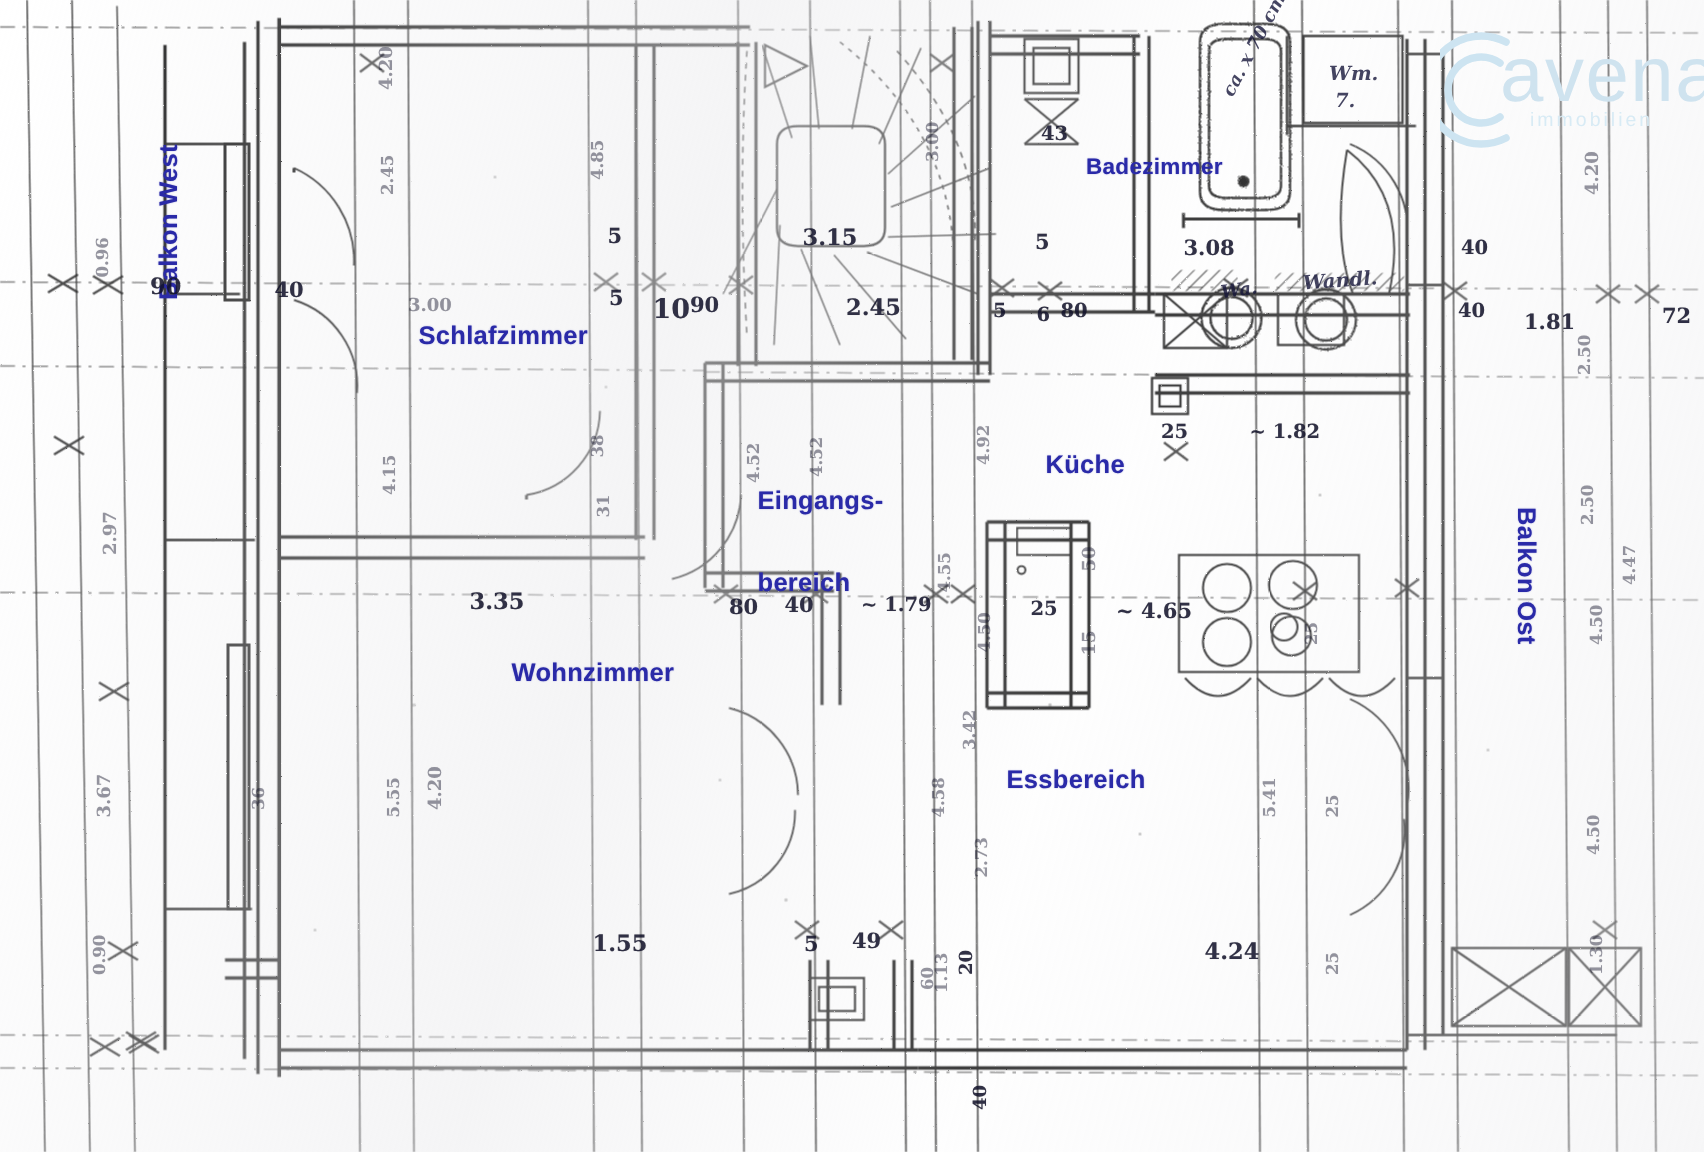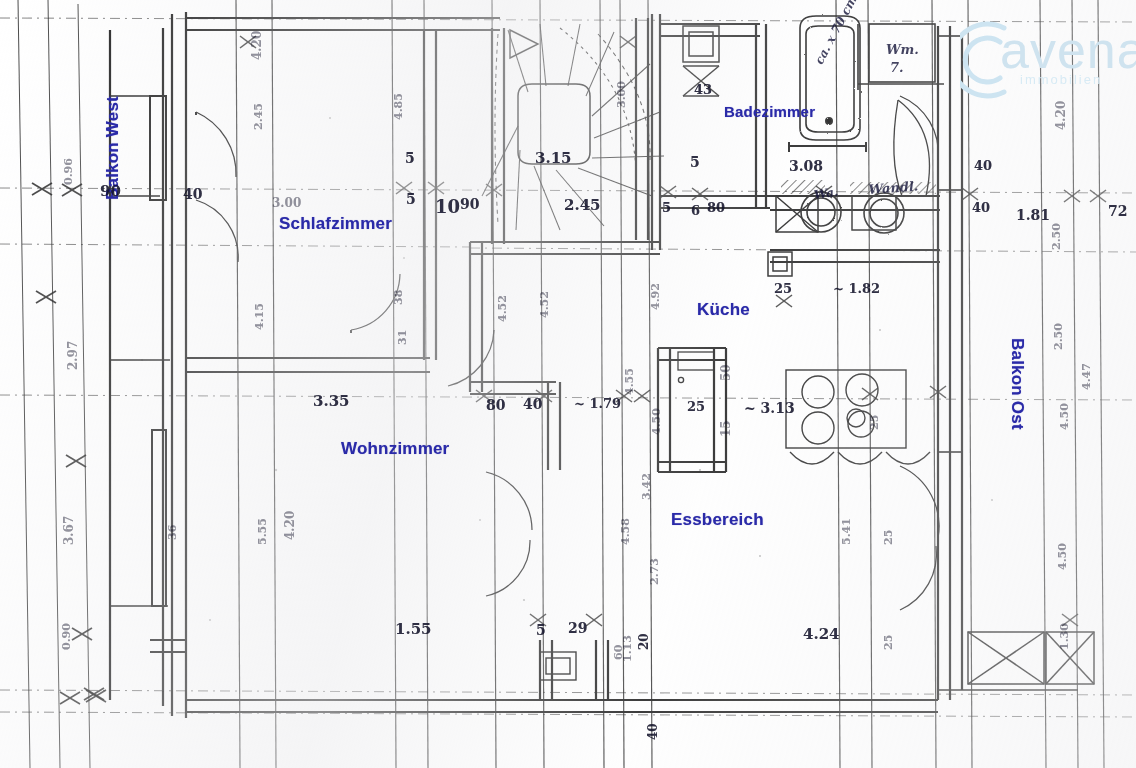--- a/index.html
+++ b/index.html
@@ -454,20 +454,24 @@
   </div>
   <div class="wm wm-text" style="left:1000px;top:20px;font-size:52px;">avenaris</div>
   <div class="wm wm-sub" style="left:1020px;top:72px;font-size:13px;">immobilien</div>
 
   <div class="rlabel rot-ccw" style="left:104px;top:200px;font-size:17px;">Balkon West</div>
 
   <div class="rlabel" style="left:279px;top:215px;font-size:17px;">Schlafzimmer</div>
 
   <div class="rlabel" style="left:679px;top:104px;font-size:15px;margin-left:45px;">Badezimmer</div>
 
+  <div class="rlabel" style="left:505px;top:288px;font-size:17px;">
+    <div>Eingangs-</div>
+    <div>bereich</div>
+  </div>
 
   <div class="rlabel" style="left:697px;top:301px;font-size:17px;">Küche</div>
 
   <div class="rlabel" style="left:341px;top:440px;font-size:17px;">Wohnzimmer</div>
 
   <div class="rlabel" style="left:671px;top:511px;font-size:17px;">Essbereich</div>
 
   <div class="rlabel rot-cw" style="left:1026px;top:338px;font-size:17px;">Balkon Ost</div>
 
   <div id="dim-layer">
@@ -510,33 +514,33 @@
       <div class="dim faint" style="left: 1056px; top: 570px; font-size: 11px; transform: rotate(-90deg); transform-origin: 0px 0px;">4.50</div>
       <div class="dim" style="left: 313px; top: 392px; font-size: 15px;">3.35</div>
       <div class="dim" style="left: 486px; top: 397px; font-size: 14px;">80</div>
       <div class="dim" style="left: 523px; top: 396px; font-size: 14px;">40</div>
       <div class="dim" style="left: 574px; top: 396px; font-size: 13px;">~ 1.79</div>
       <div class="dim faint" style="left: 623px; top: 395px; font-size: 11px; transform: rotate(-90deg); transform-origin: 0px 0px;">4.55</div>
       <div class="dim faint" style="left: 649px; top: 310px; font-size: 11px; transform: rotate(-90deg); transform-origin: 0px 0px;">4.92</div>
       <div class="dim faint" style="left: 496px; top: 322px; font-size: 11px; transform: rotate(-90deg); transform-origin: 0px 0px;">4.52</div>
       <div class="dim faint" style="left: 538px; top: 318px; font-size: 11px; transform: rotate(-90deg); transform-origin: 0px 0px;">4.52</div>
       <div class="dim faint" style="left: 650px; top: 435px; font-size: 11px; transform: rotate(-90deg); transform-origin: 0px 0px;">4.50</div>
-      <div class="dim" style="left: 744px; top: 400px; font-size: 14px;">~ 3.13</div>
+      <div class="dim" style="left: 744px; top: 400px; font-size: 14px;">~ 4.65</div>
       <div class="dim" style="left: 687px; top: 399px; font-size: 13px;">25</div>
       <div class="dim faint" style="left: 719px; top: 381px; font-size: 12px; transform: rotate(-90deg); transform-origin: 0px 0px;">50</div>
       <div class="dim faint" style="left: 719px; top: 437px; font-size: 12px; transform: rotate(-90deg); transform-origin: 0px 0px;">15</div>
       <div class="dim faint" style="left: 640px; top: 500px; font-size: 11px; transform: rotate(-90deg); transform-origin: 0px 0px;">3.42</div>
       <div class="dim faint" style="left: 619px; top: 545px; font-size: 11px; transform: rotate(-90deg); transform-origin: 0px 0px;">4.58</div>
       <div class="dim faint" style="left: 648px; top: 585px; font-size: 11px; transform: rotate(-90deg); transform-origin: 0px 0px;">2.73</div>
       <div class="dim faint" style="left: 868px; top: 430px; font-size: 11px; transform: rotate(-90deg); transform-origin: 0px 0px;">25</div>
       <div class="dim faint" style="left: 840px; top: 545px; font-size: 11px; transform: rotate(-90deg); transform-origin: 0px 0px;">5.41</div>
       <div class="dim faint" style="left: 882px; top: 545px; font-size: 11px; transform: rotate(-90deg); transform-origin: 0px 0px;">25</div>
       <div class="dim" style="left: 347px; top: 620px; font-size: 15px; margin-left: 48px;">1.55</div>
       <div class="dim" style="left: 536px; top: 622px; font-size: 14px;">5</div>
-      <div class="dim" style="left: 568px; top: 620px; font-size: 14px;">29</div>
+      <div class="dim" style="left: 568px; top: 620px; font-size: 14px;">49</div>
       <div class="dim faint" style="left: 621px; top: 662px; font-size: 11px; transform: rotate(-90deg); transform-origin: 0px 0px;">1.13</div>
       <div class="dim" style="left: 637px; top: 650px; font-size: 12px; transform: rotate(-90deg); transform-origin: 0px 0px;">20</div>
       <div class="dim faint" style="left: 612px; top: 660px; font-size: 11px; transform: rotate(-90deg); transform-origin: 0px 0px;">60</div>
       <div class="dim" style="left: 646px; top: 740px; font-size: 12px; transform: rotate(-90deg); transform-origin: 0px 0px;">40</div>
       <div class="dim" style="left: 755px; top: 625px; font-size: 15px; margin-left: 48px;">4.24</div>
       <div class="dim faint" style="left: 882px; top: 650px; font-size: 11px; transform: rotate(-90deg); transform-origin: 0px 0px;">25</div>
       <div class="dim faint" style="left: 1058px; top: 650px; font-size: 11px; transform: rotate(-90deg); transform-origin: 0px 0px;">1.30</div>
       <div class="dim faint" style="left: 166px; top: 540px; font-size: 11px; transform: rotate(-90deg); transform-origin: 0px 0px;">36</div>
       <div class="dim faint" style="left: 392px; top: 120px; font-size: 11px; transform: rotate(-90deg); transform-origin: 0px 0px;">4.85</div>
       <div class="dim faint" style="left: 396px; top: 345px; font-size: 11px; transform: rotate(-90deg); transform-origin: 0px 0px;">31</div>

